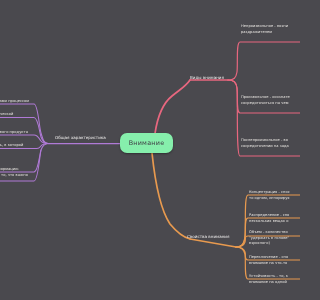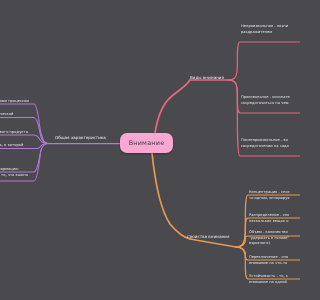--- a/index.html
+++ b/index.html
@@ -38,21 +38,21 @@
     white-space: nowrap;
     z-index: 4;
   }
   #root-node {
     position: absolute;
     left: 120px;
     top: 133px;
     width: 53px;
     height: 20px;
     border-radius: 7px;
-    background: #f9a8d4;
+    background: #86efac;
     box-shadow: 0 1px 2px rgba(0,0,0,0.35);
     display: flex;
     align-items: center;
     justify-content: center;
     z-index: 6;
   }
   #root-node span {
     color: #3f3f45;
     font-size: 6.4px;
     letter-spacing: 0.25px;

